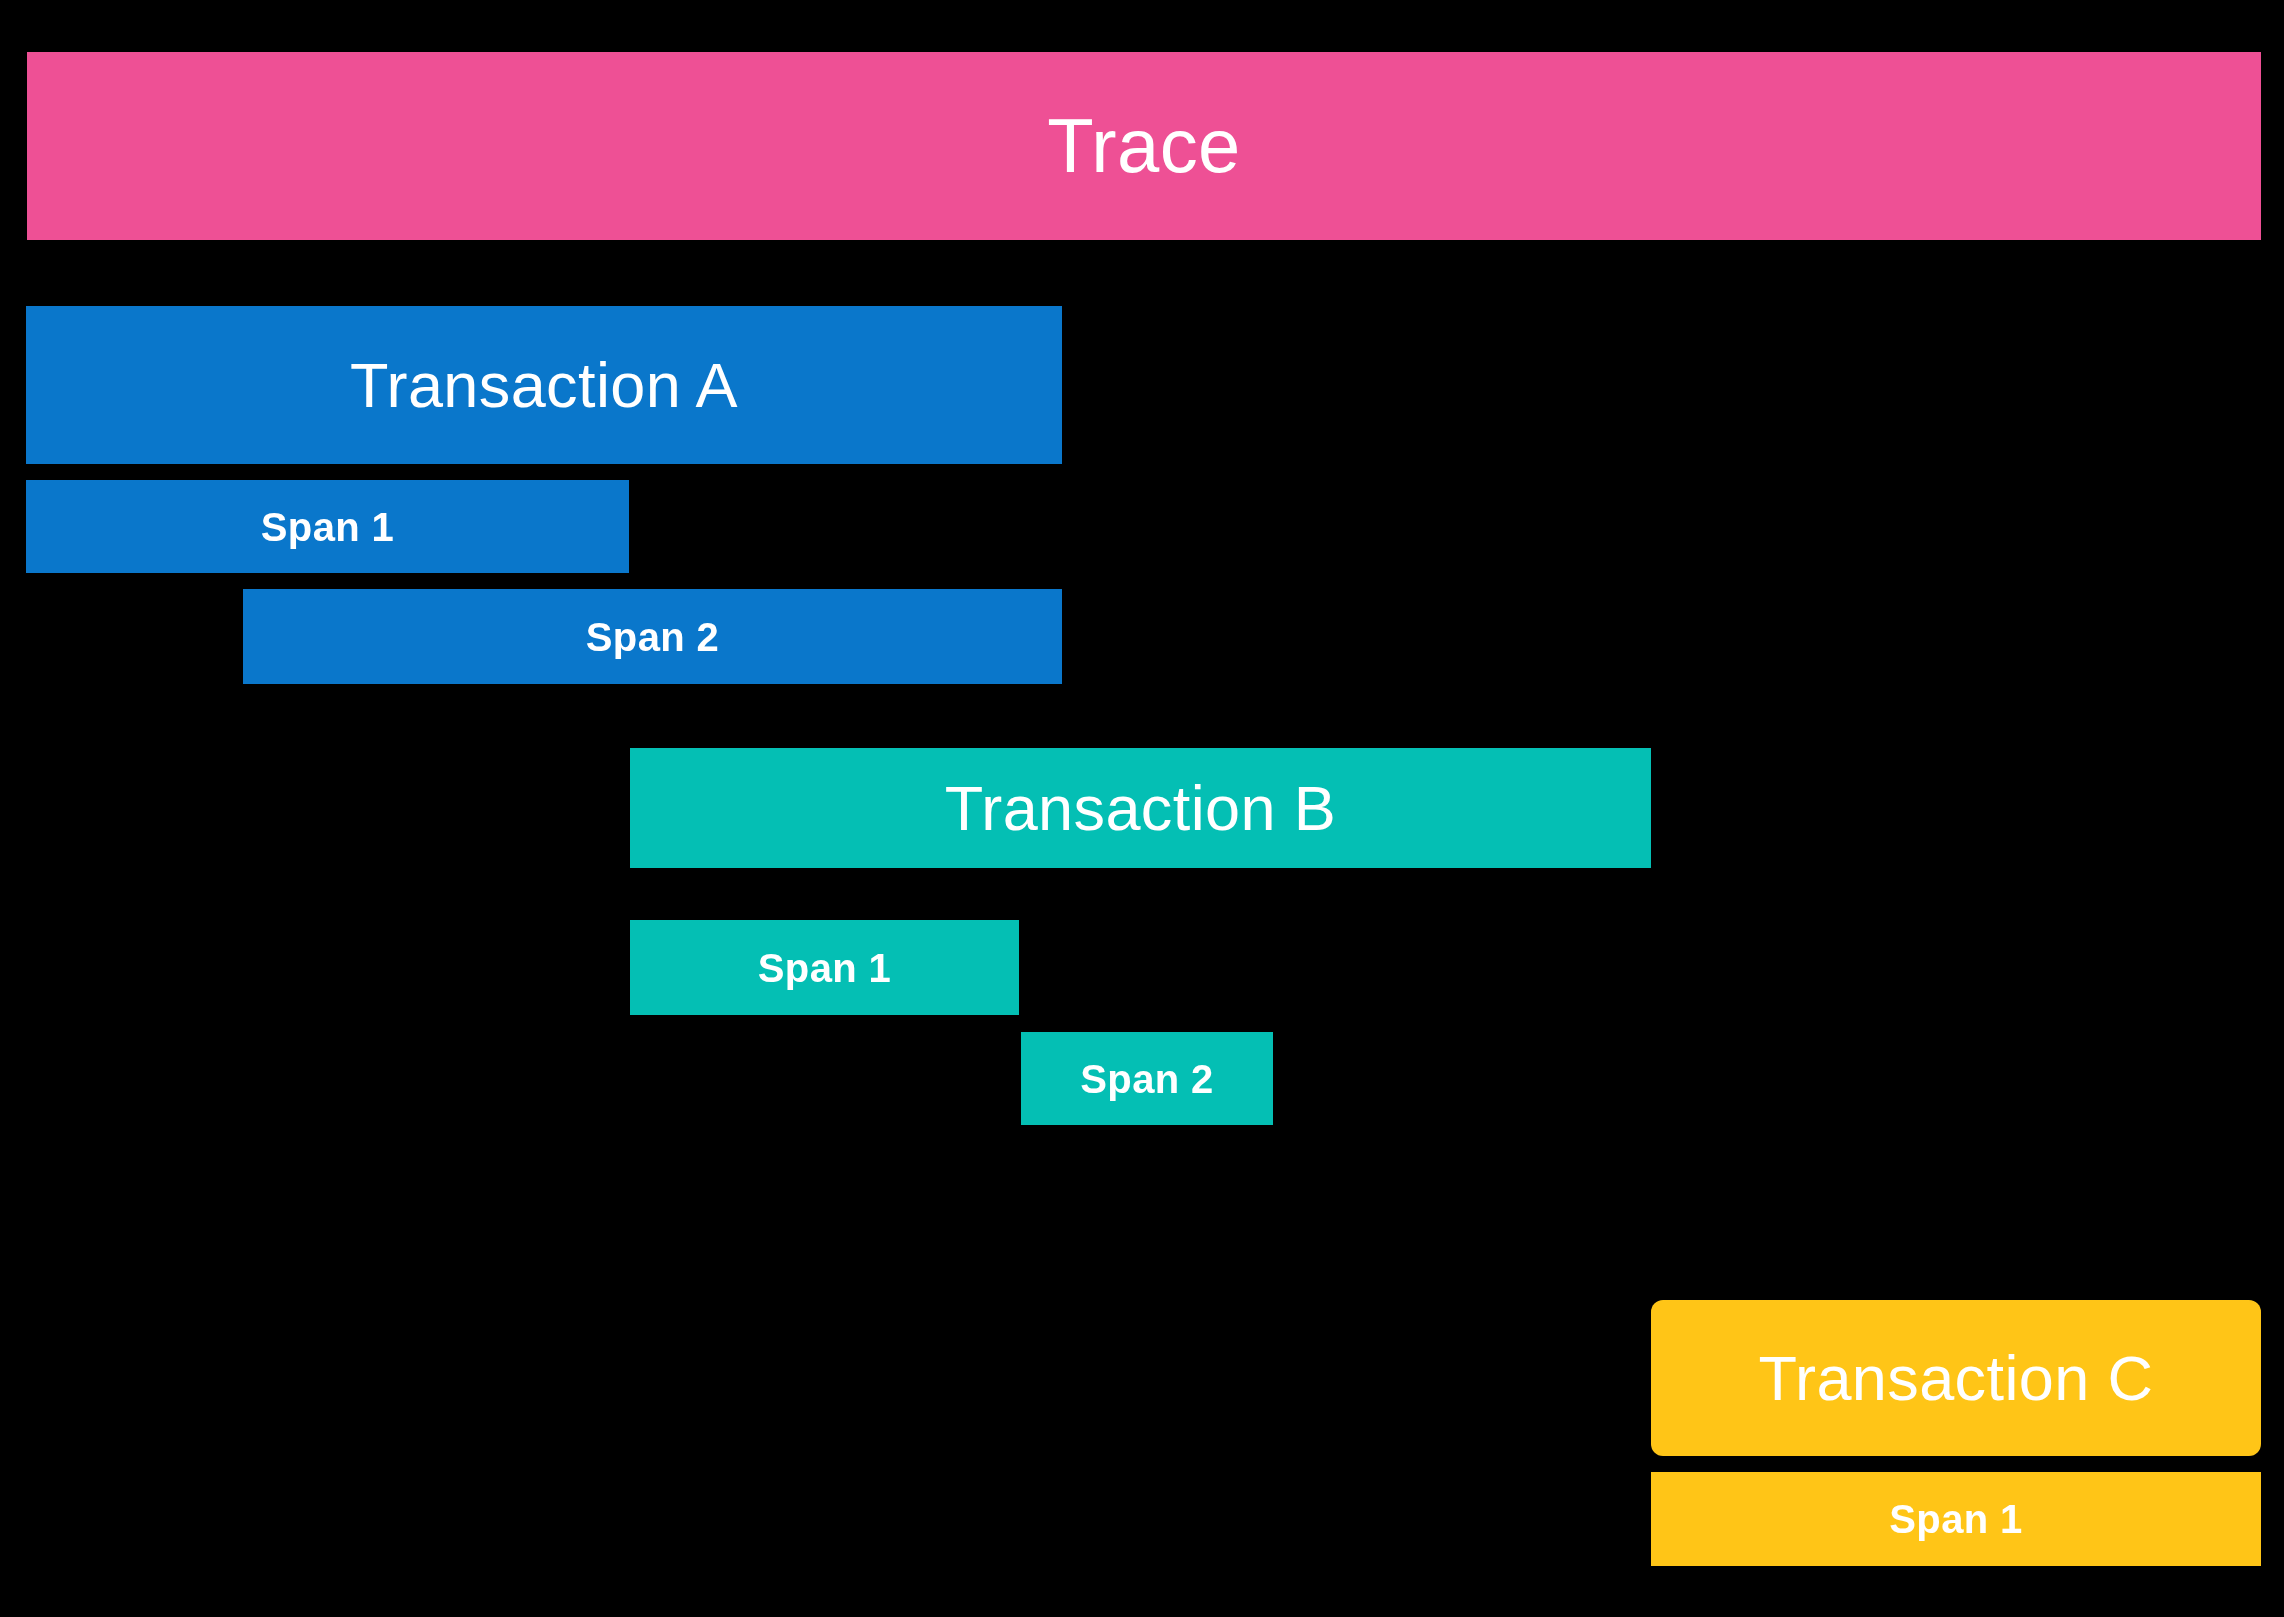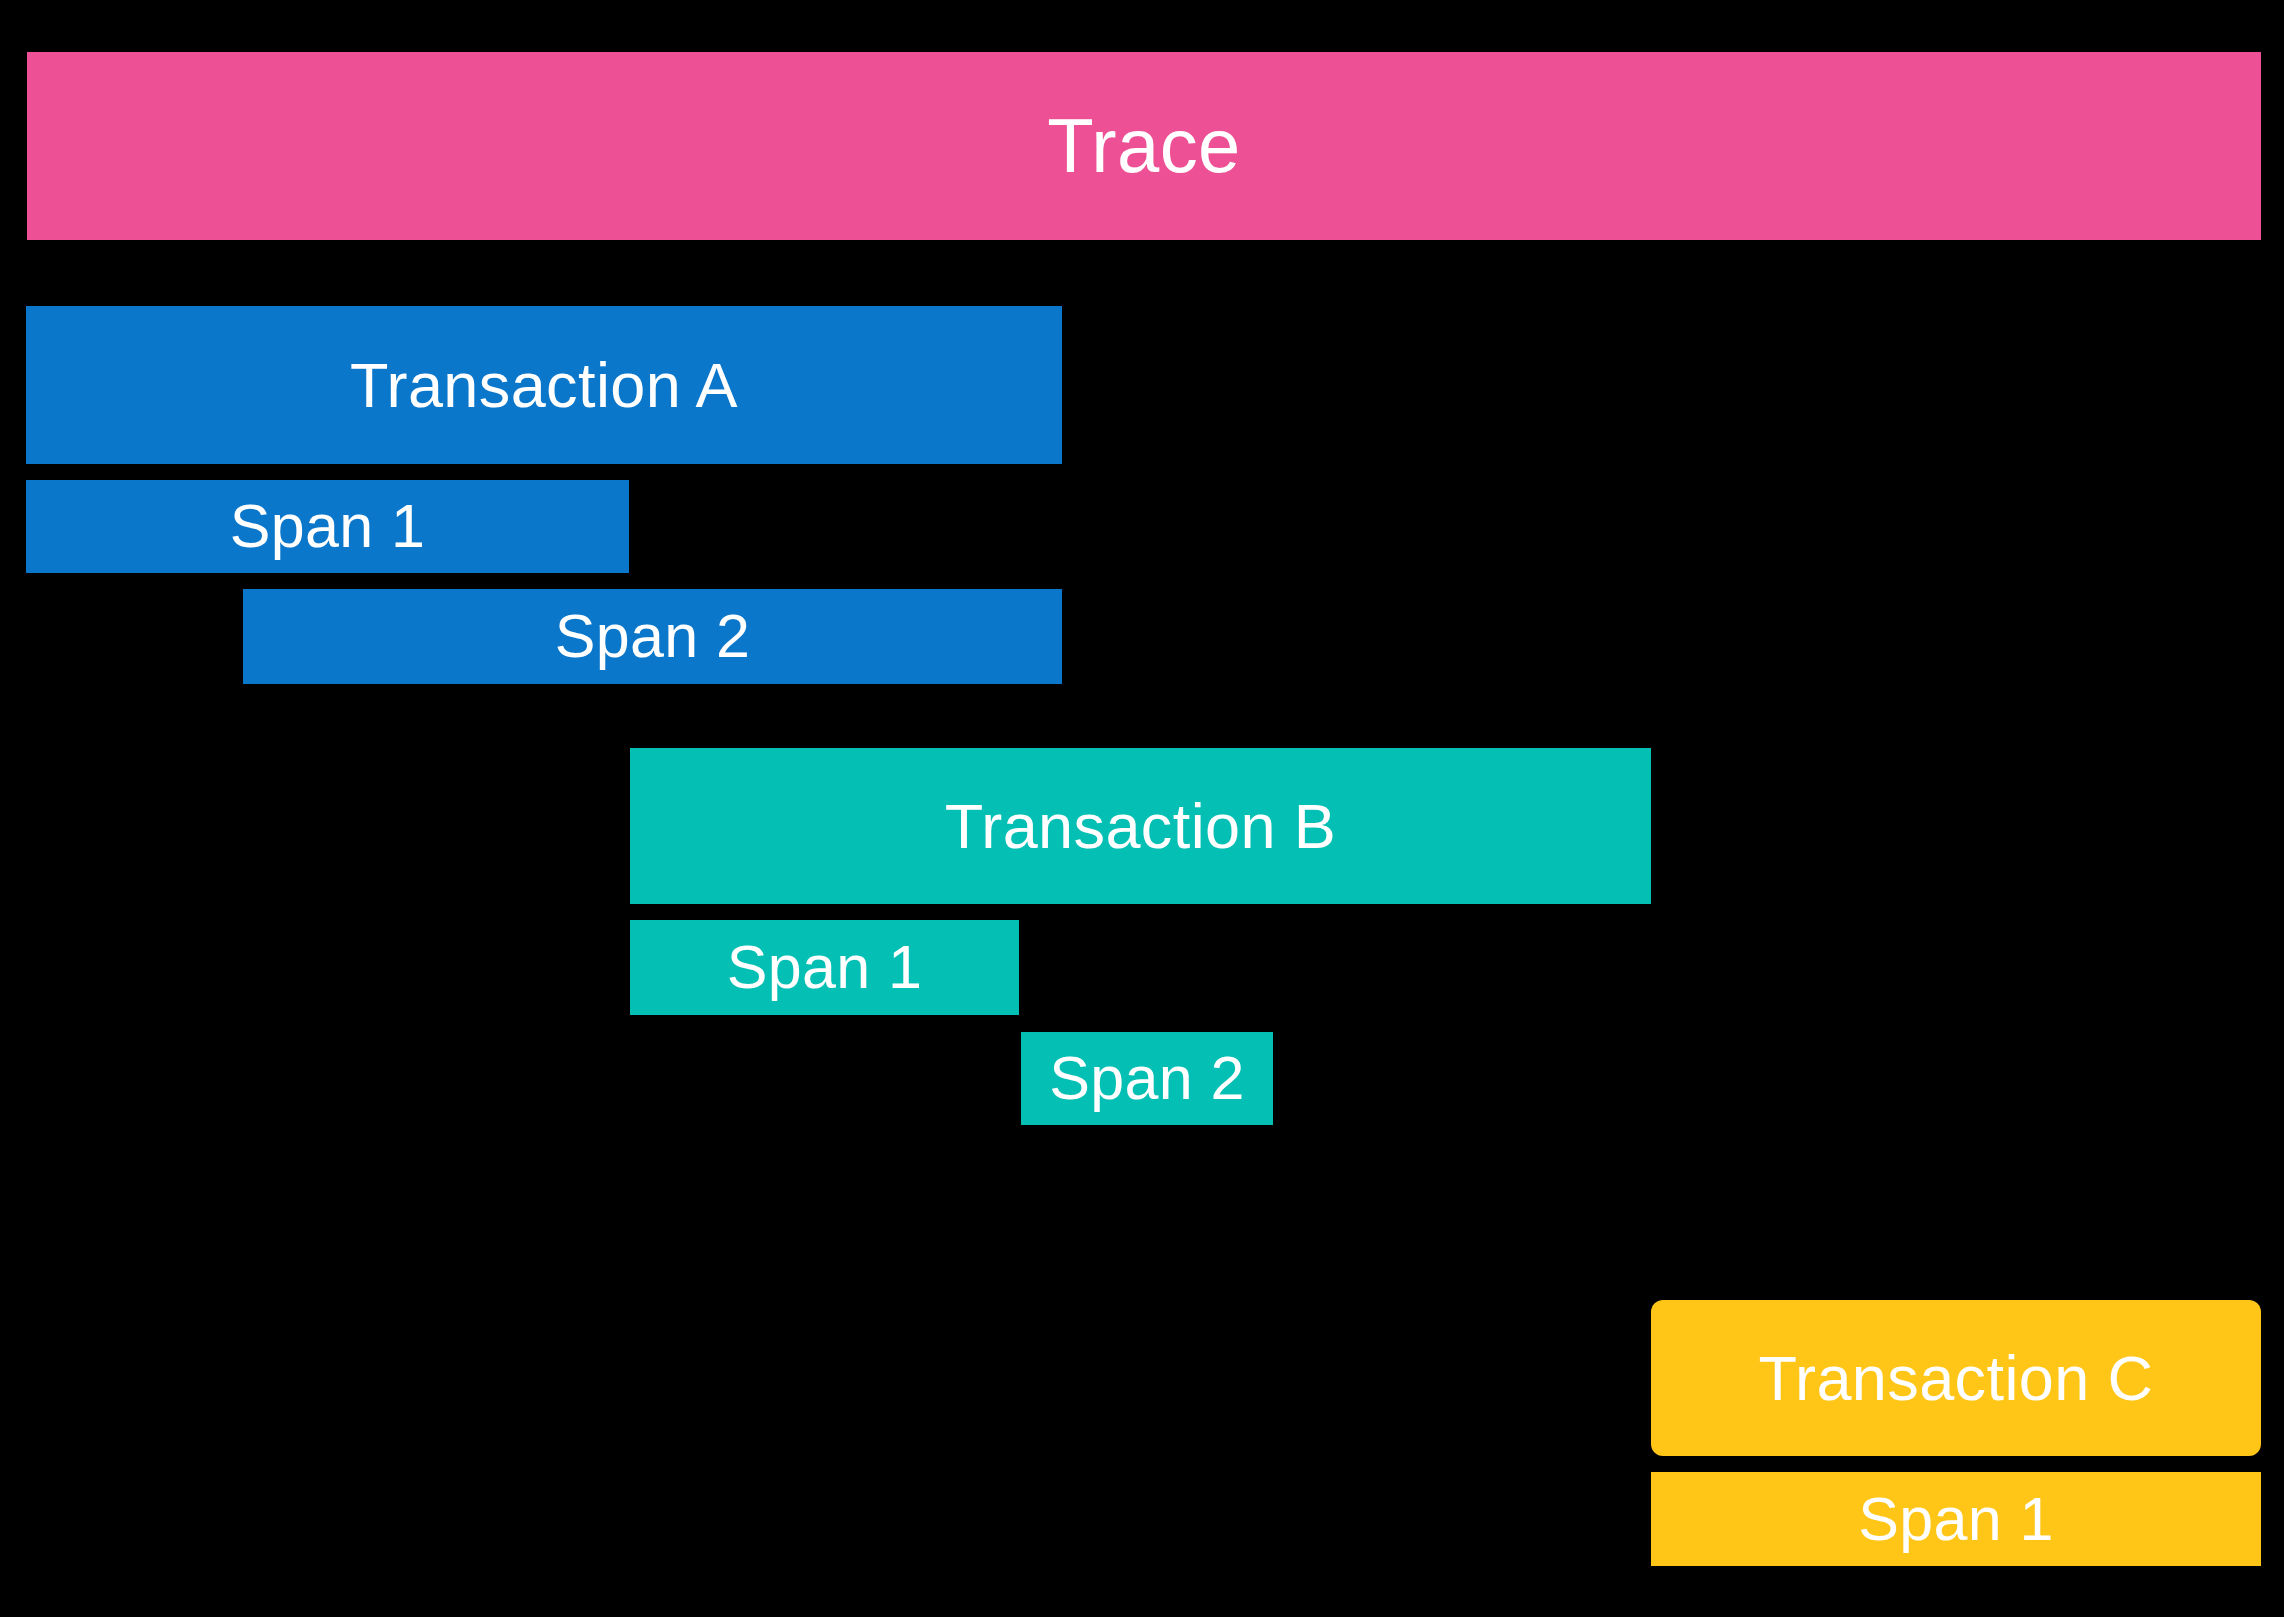--- a/index.html
+++ b/index.html
@@ -30,39 +30,39 @@
     line-height: 1;
   }
   .bar-label {
     color: #ffffff;
     text-align: center;
     font-weight: 400;
     letter-spacing: 0.4px;
   }
   .lvl-trace .bar-label { font-size: 76px; }
   .lvl-txn   .bar-label { font-size: 63px; }
-  .lvl-span  .bar-label { font-size: 61px; }
+  .lvl-span  .bar-label { font-size: 40px; font-weight: bold; }
 </style>
 </head>
 <body>
 
 <div id="canvas" style="width: 2284px; height: 1618px; background: rgb(0, 0, 0);">
     <div class="bar lvl-txn" style="left: 26px; top: 306px; width: 1036px; height: 158px; background: rgb(10, 119, 203);">
       <span class="bar-label">Transaction A</span>
     </div>
     <div class="bar lvl-trace" style="left: 27px; top: 52px; width: 2234px; height: 188px; background: rgb(238, 80, 149);">
       <span class="bar-label">Trace</span>
     </div>
     <div class="bar lvl-span" style="left: 26px; top: 480px; width: 603px; height: 93px; background: rgb(10, 119, 203);">
       <span class="bar-label">Span 1</span>
     </div>
     <div class="bar lvl-span" style="left: 243px; top: 589px; width: 819px; height: 95px; background: rgb(10, 119, 203);">
       <span class="bar-label">Span 2</span>
     </div>
-    <div class="bar lvl-txn" style="left: 630px; top: 748px; width: 1021px; height: 156px; background: rgb(4, 191, 180);">
+    <div class="bar lvl-txn" style="left: 630px; top: 748px; width: 1021px; height: 120px; background: rgb(4, 191, 180);">
       <span class="bar-label">Transaction B</span>
     </div>
     <div class="bar lvl-span" style="left: 630px; top: 920px; width: 389px; height: 95px; background: rgb(4, 191, 180);">
       <span class="bar-label">Span 1</span>
     </div>
     <div class="bar lvl-span" style="left: 1021px; top: 1032px; width: 252px; height: 93px; background: rgb(4, 191, 180);">
       <span class="bar-label">Span 2</span>
     </div>
     <div class="bar lvl-txn" style="left: 1651px; top: 1300px; width: 610px; height: 156px; background: rgb(255, 197, 23); border-radius: 12px;">
       <span class="bar-label">Transaction C</span>

